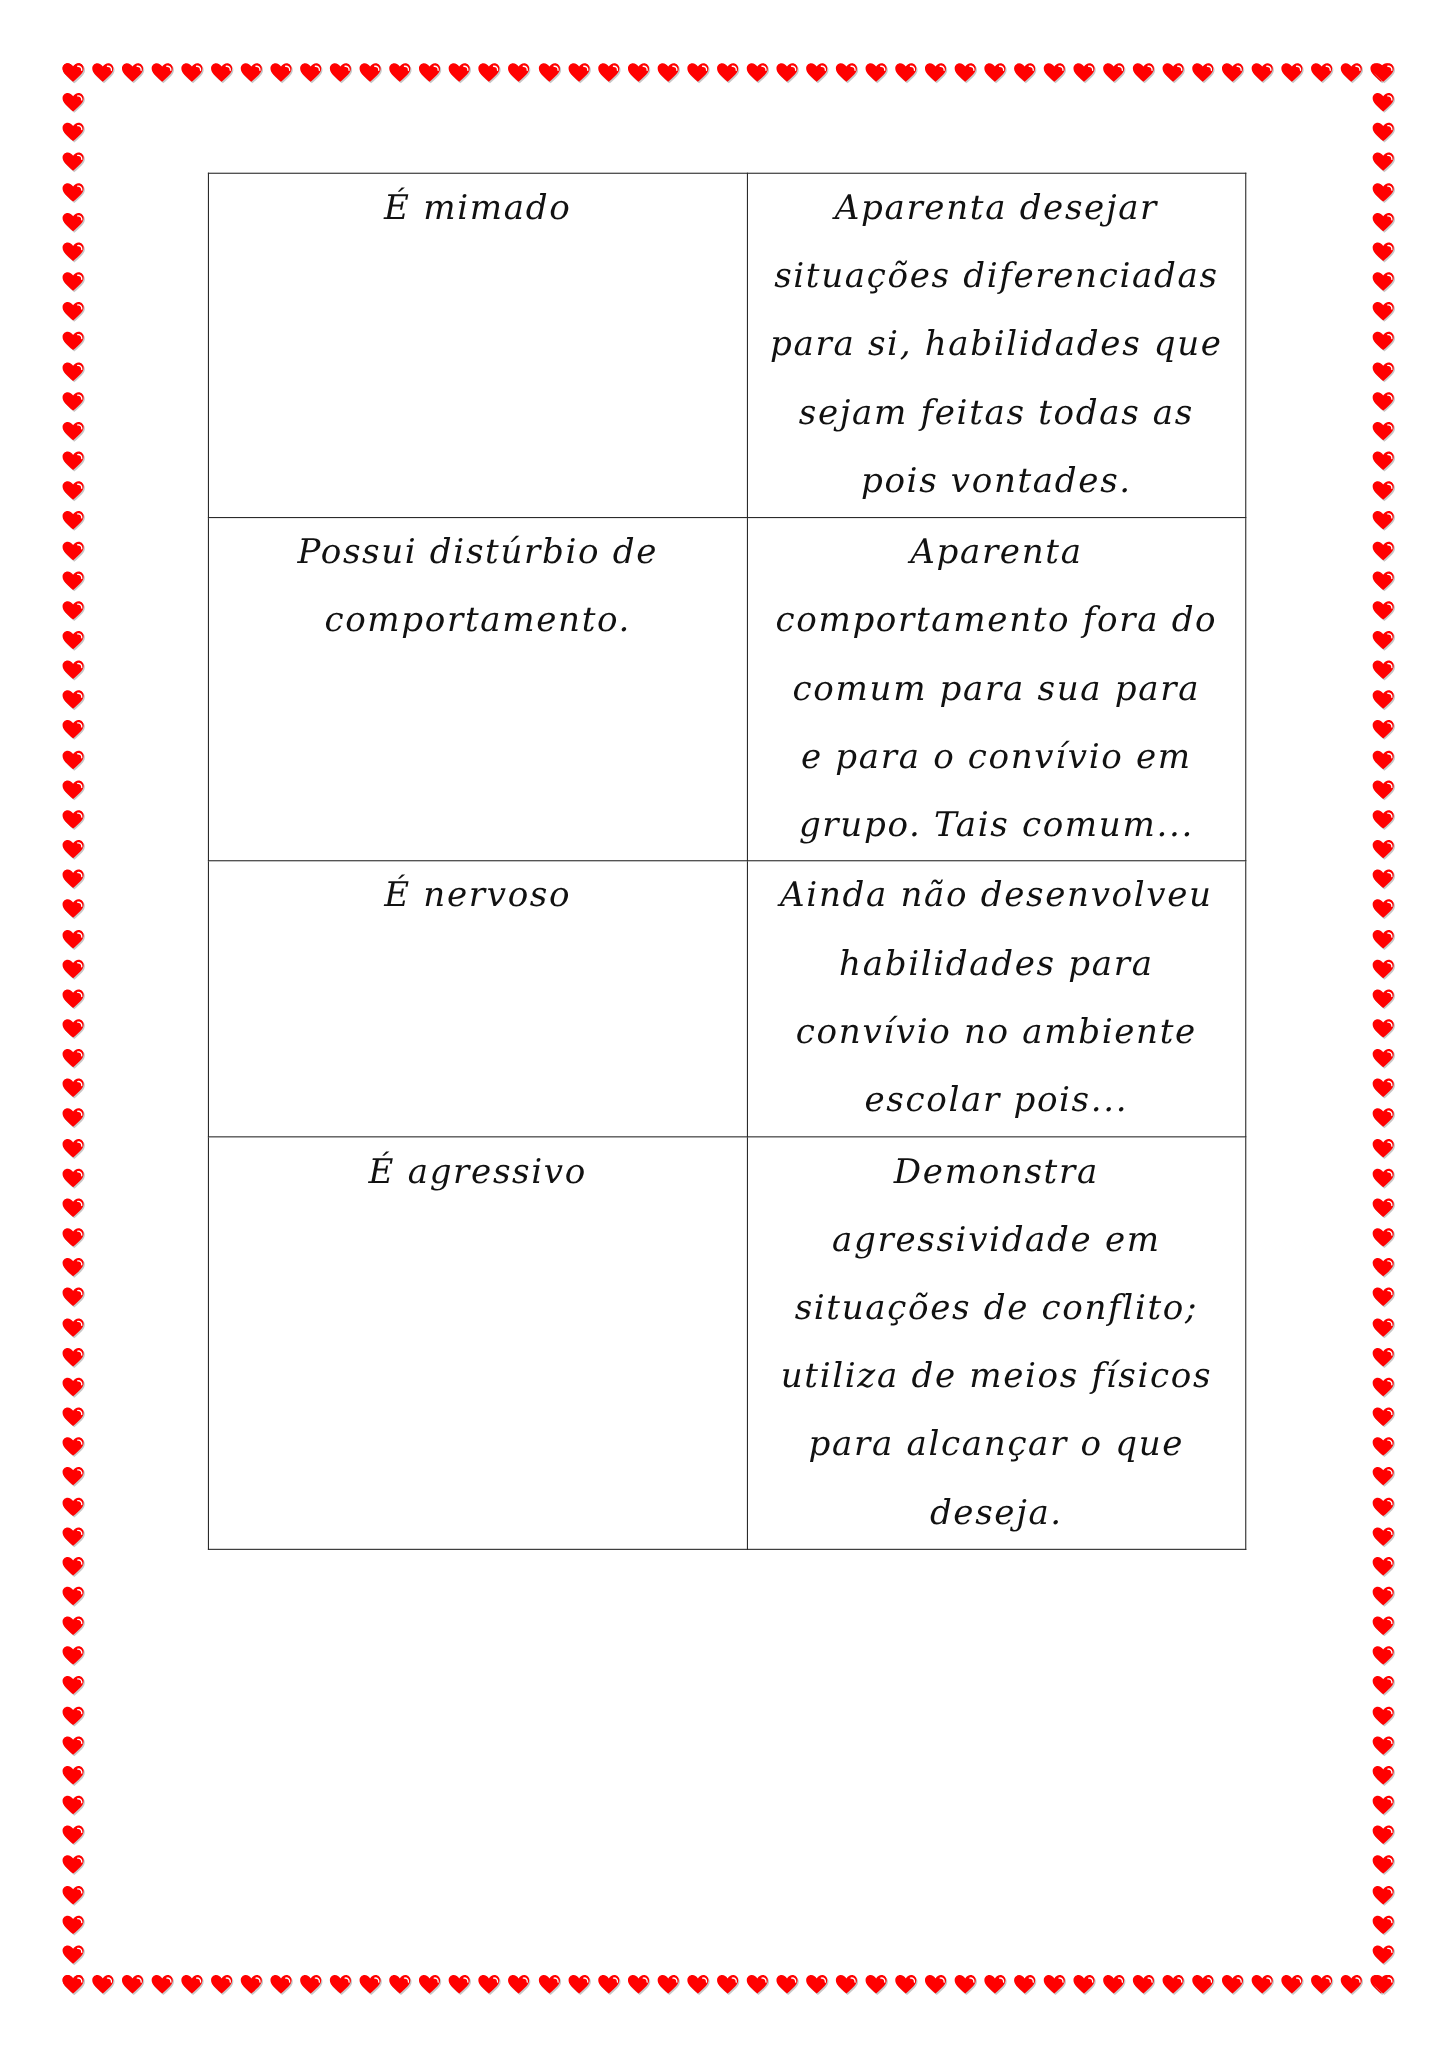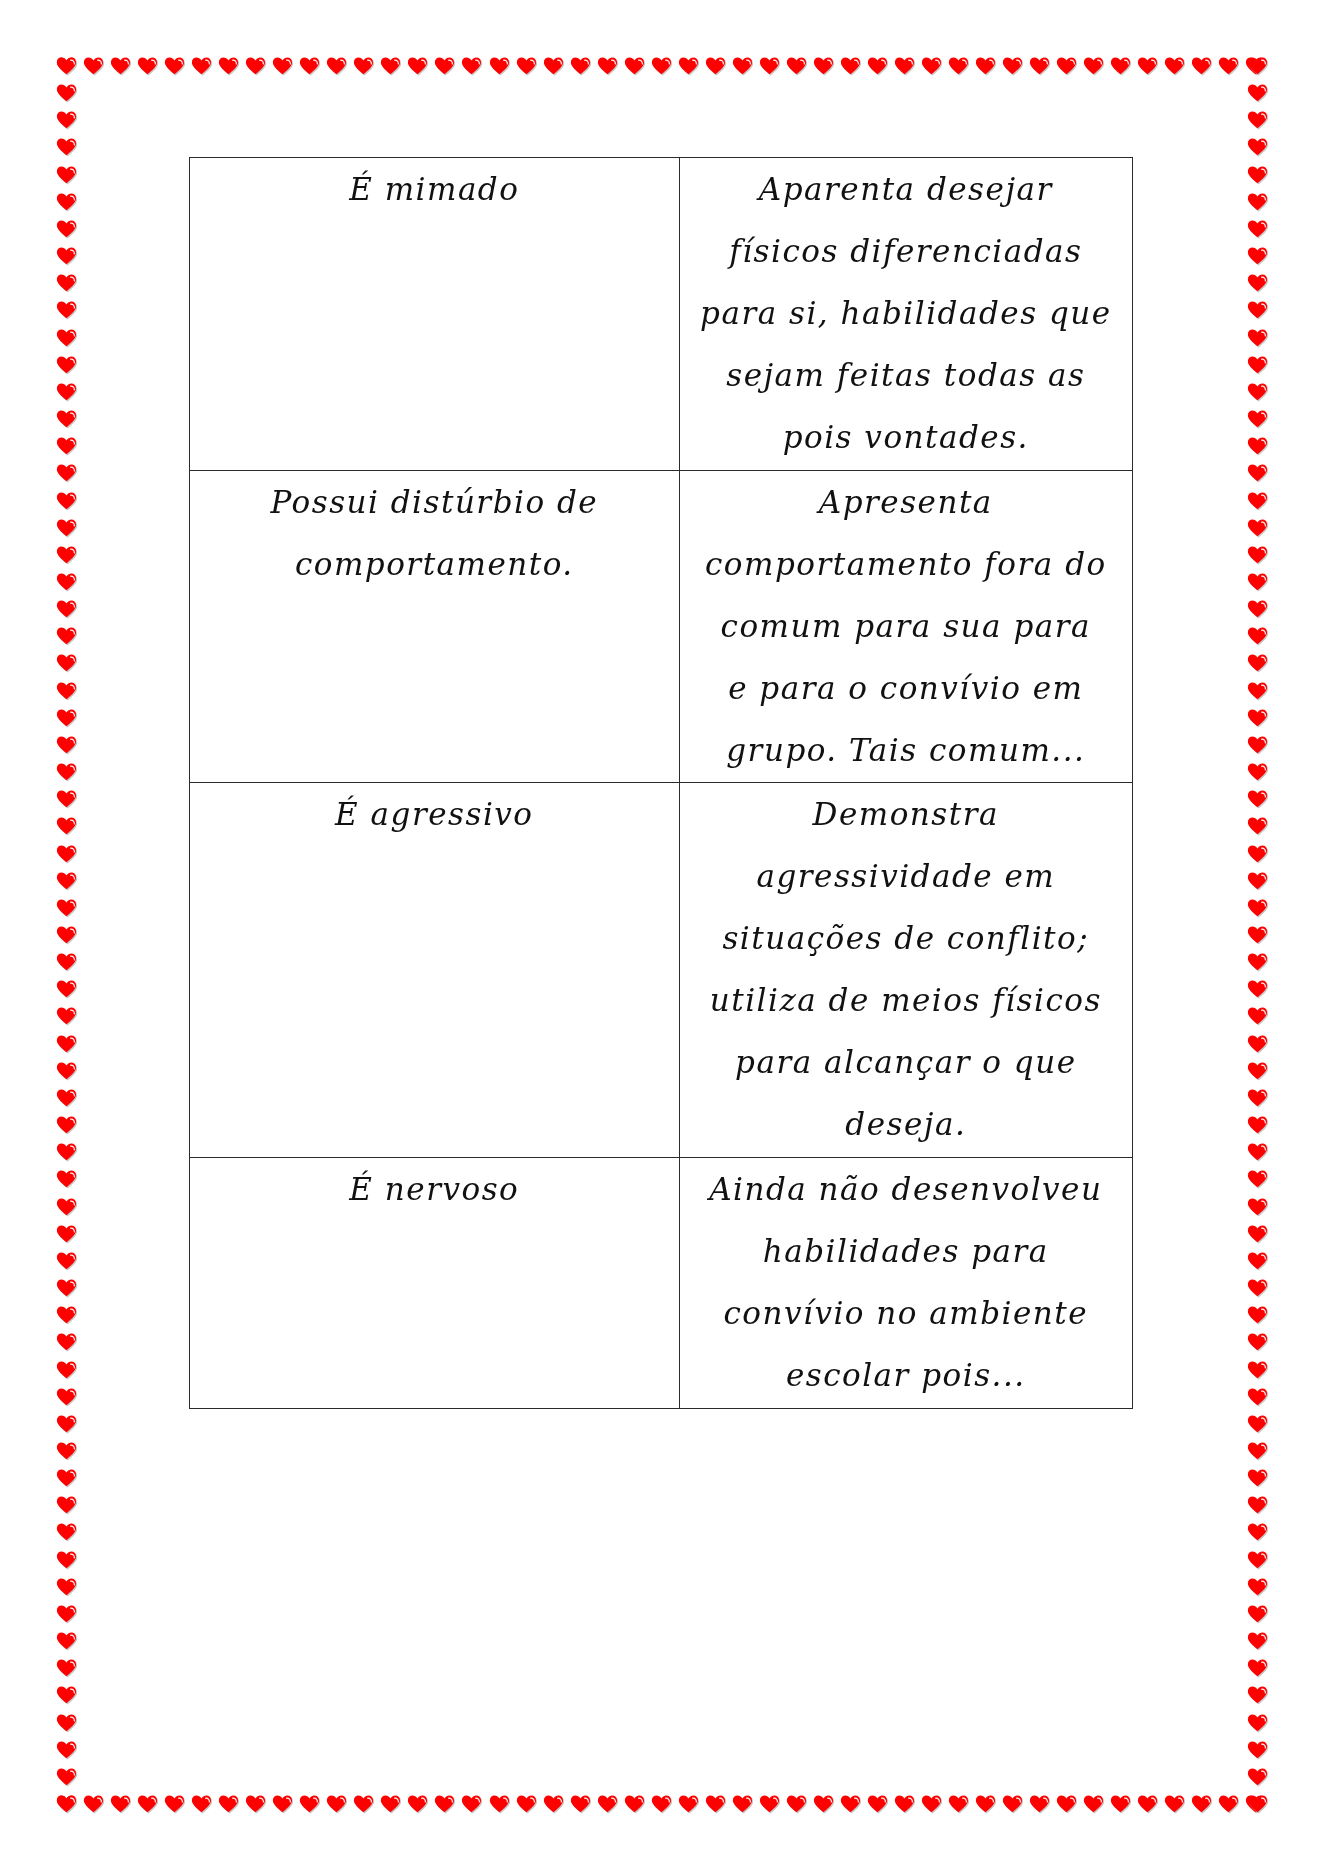--- a/index.html
+++ b/index.html
@@ -1139,57 +1139,57 @@
   </div>
 
 <table class="worksheet-table">
   <tbody>
     <tr style="height:313px">
       <td class="col-term">
         <span class="line">É mimado</span>
       </td>
       <td class="col-desc">
         <span class="line">Aparenta desejar</span>
-        <span class="line">físicos diferenciadas</span>
+        <span class="line">situações diferenciadas</span>
         <span class="line">para si, habilidades que</span>
         <span class="line">sejam feitas todas as</span>
         <span class="line">pois vontades.</span>
       </td>
     </tr>
     <tr style="height:312px">
       <td class="col-term">
         <span class="line">Possui distúrbio de</span>
         <span class="line">comportamento.</span>
       </td>
       <td class="col-desc">
-        <span class="line">Apresenta</span>
+        <span class="line">Aparenta</span>
         <span class="line">comportamento fora do</span>
         <span class="line">comum para sua para</span>
         <span class="line">e para o convívio em</span>
         <span class="line">grupo. Tais comum...</span>
+      </td>
+    </tr>
+    <tr style="height:251px">
+      <td class="col-term">
+        <span class="line">É nervoso</span>
+      </td>
+      <td class="col-desc">
+        <span class="line">Ainda não desenvolveu</span>
+        <span class="line">habilidades para</span>
+        <span class="line">convívio no ambiente</span>
+        <span class="line">escolar pois...</span>
       </td>
     </tr>
     <tr style="height:375px">
       <td class="col-term">
         <span class="line">É agressivo</span>
       </td>
       <td class="col-desc">
         <span class="line">Demonstra</span>
         <span class="line">agressividade em</span>
         <span class="line">situações de conflito;</span>
         <span class="line">utiliza de meios físicos</span>
         <span class="line">para alcançar o que</span>
         <span class="line">deseja.</span>
       </td>
     </tr>
-    <tr style="height:251px">
-      <td class="col-term">
-        <span class="line">É nervoso</span>
-      </td>
-      <td class="col-desc">
-        <span class="line">Ainda não desenvolveu</span>
-        <span class="line">habilidades para</span>
-        <span class="line">convívio no ambiente</span>
-        <span class="line">escolar pois...</span>
-      </td>
-    </tr>
   </tbody>
 </table>
 
 </body></html>

